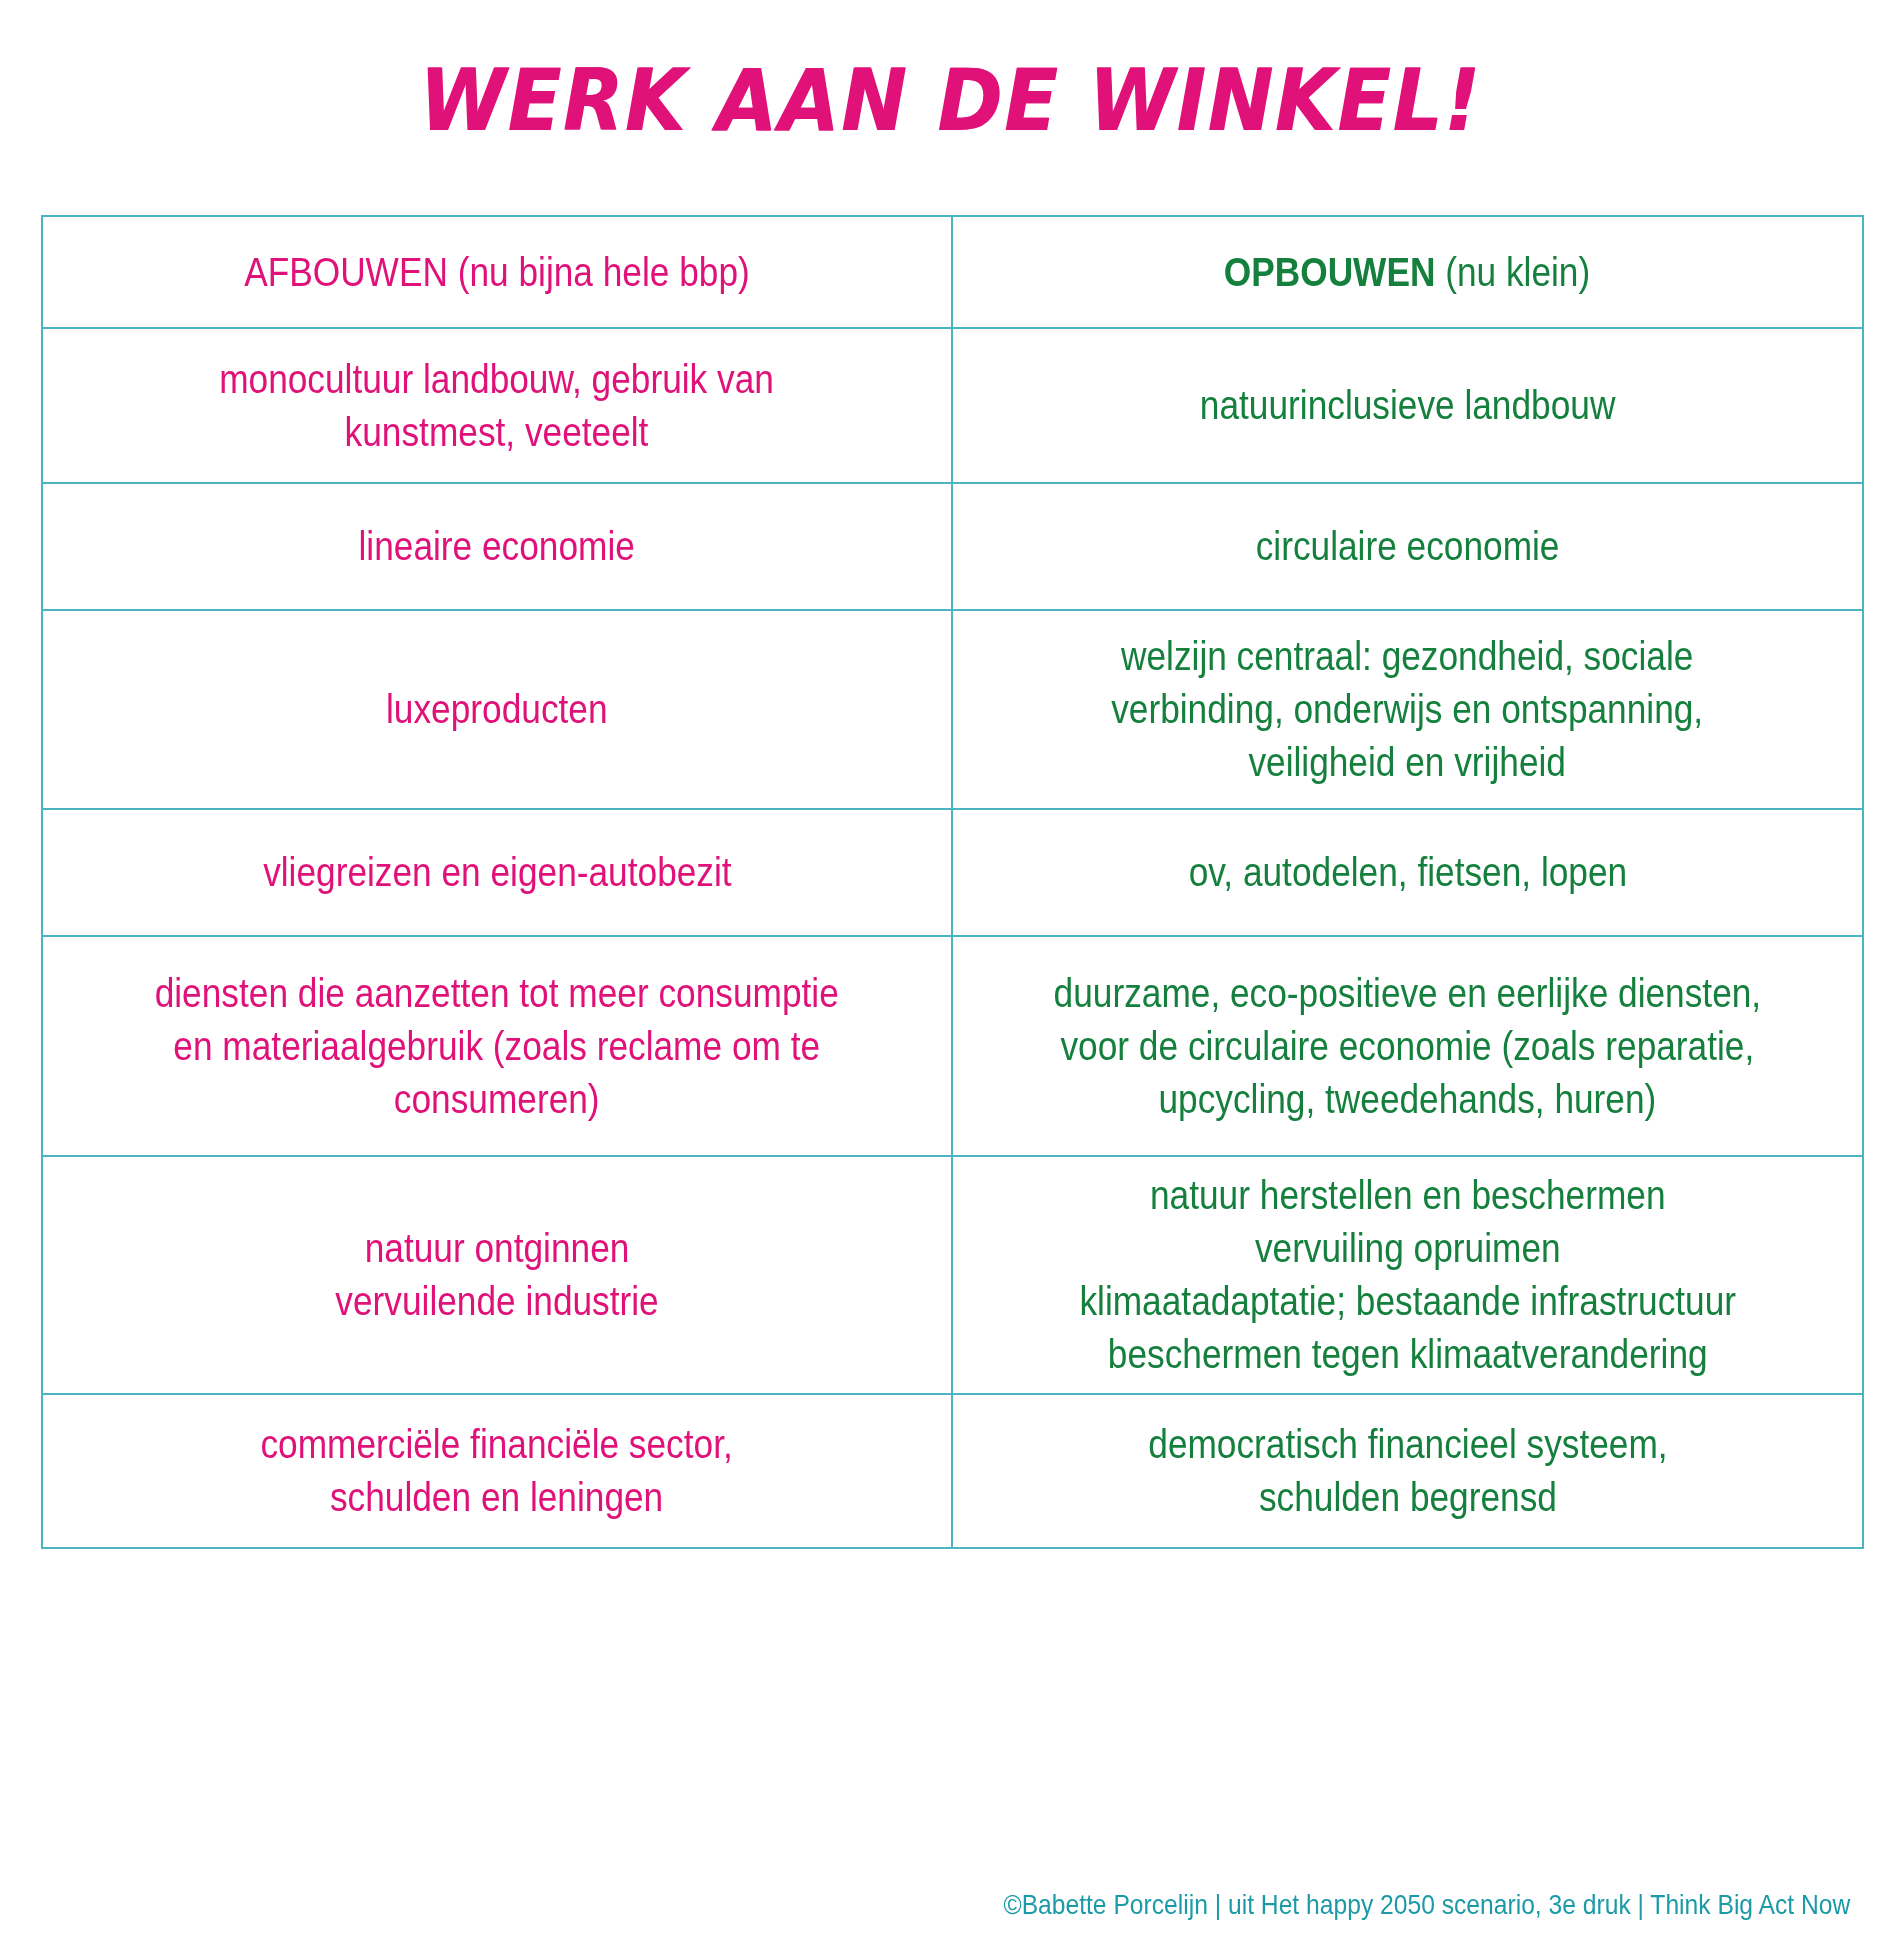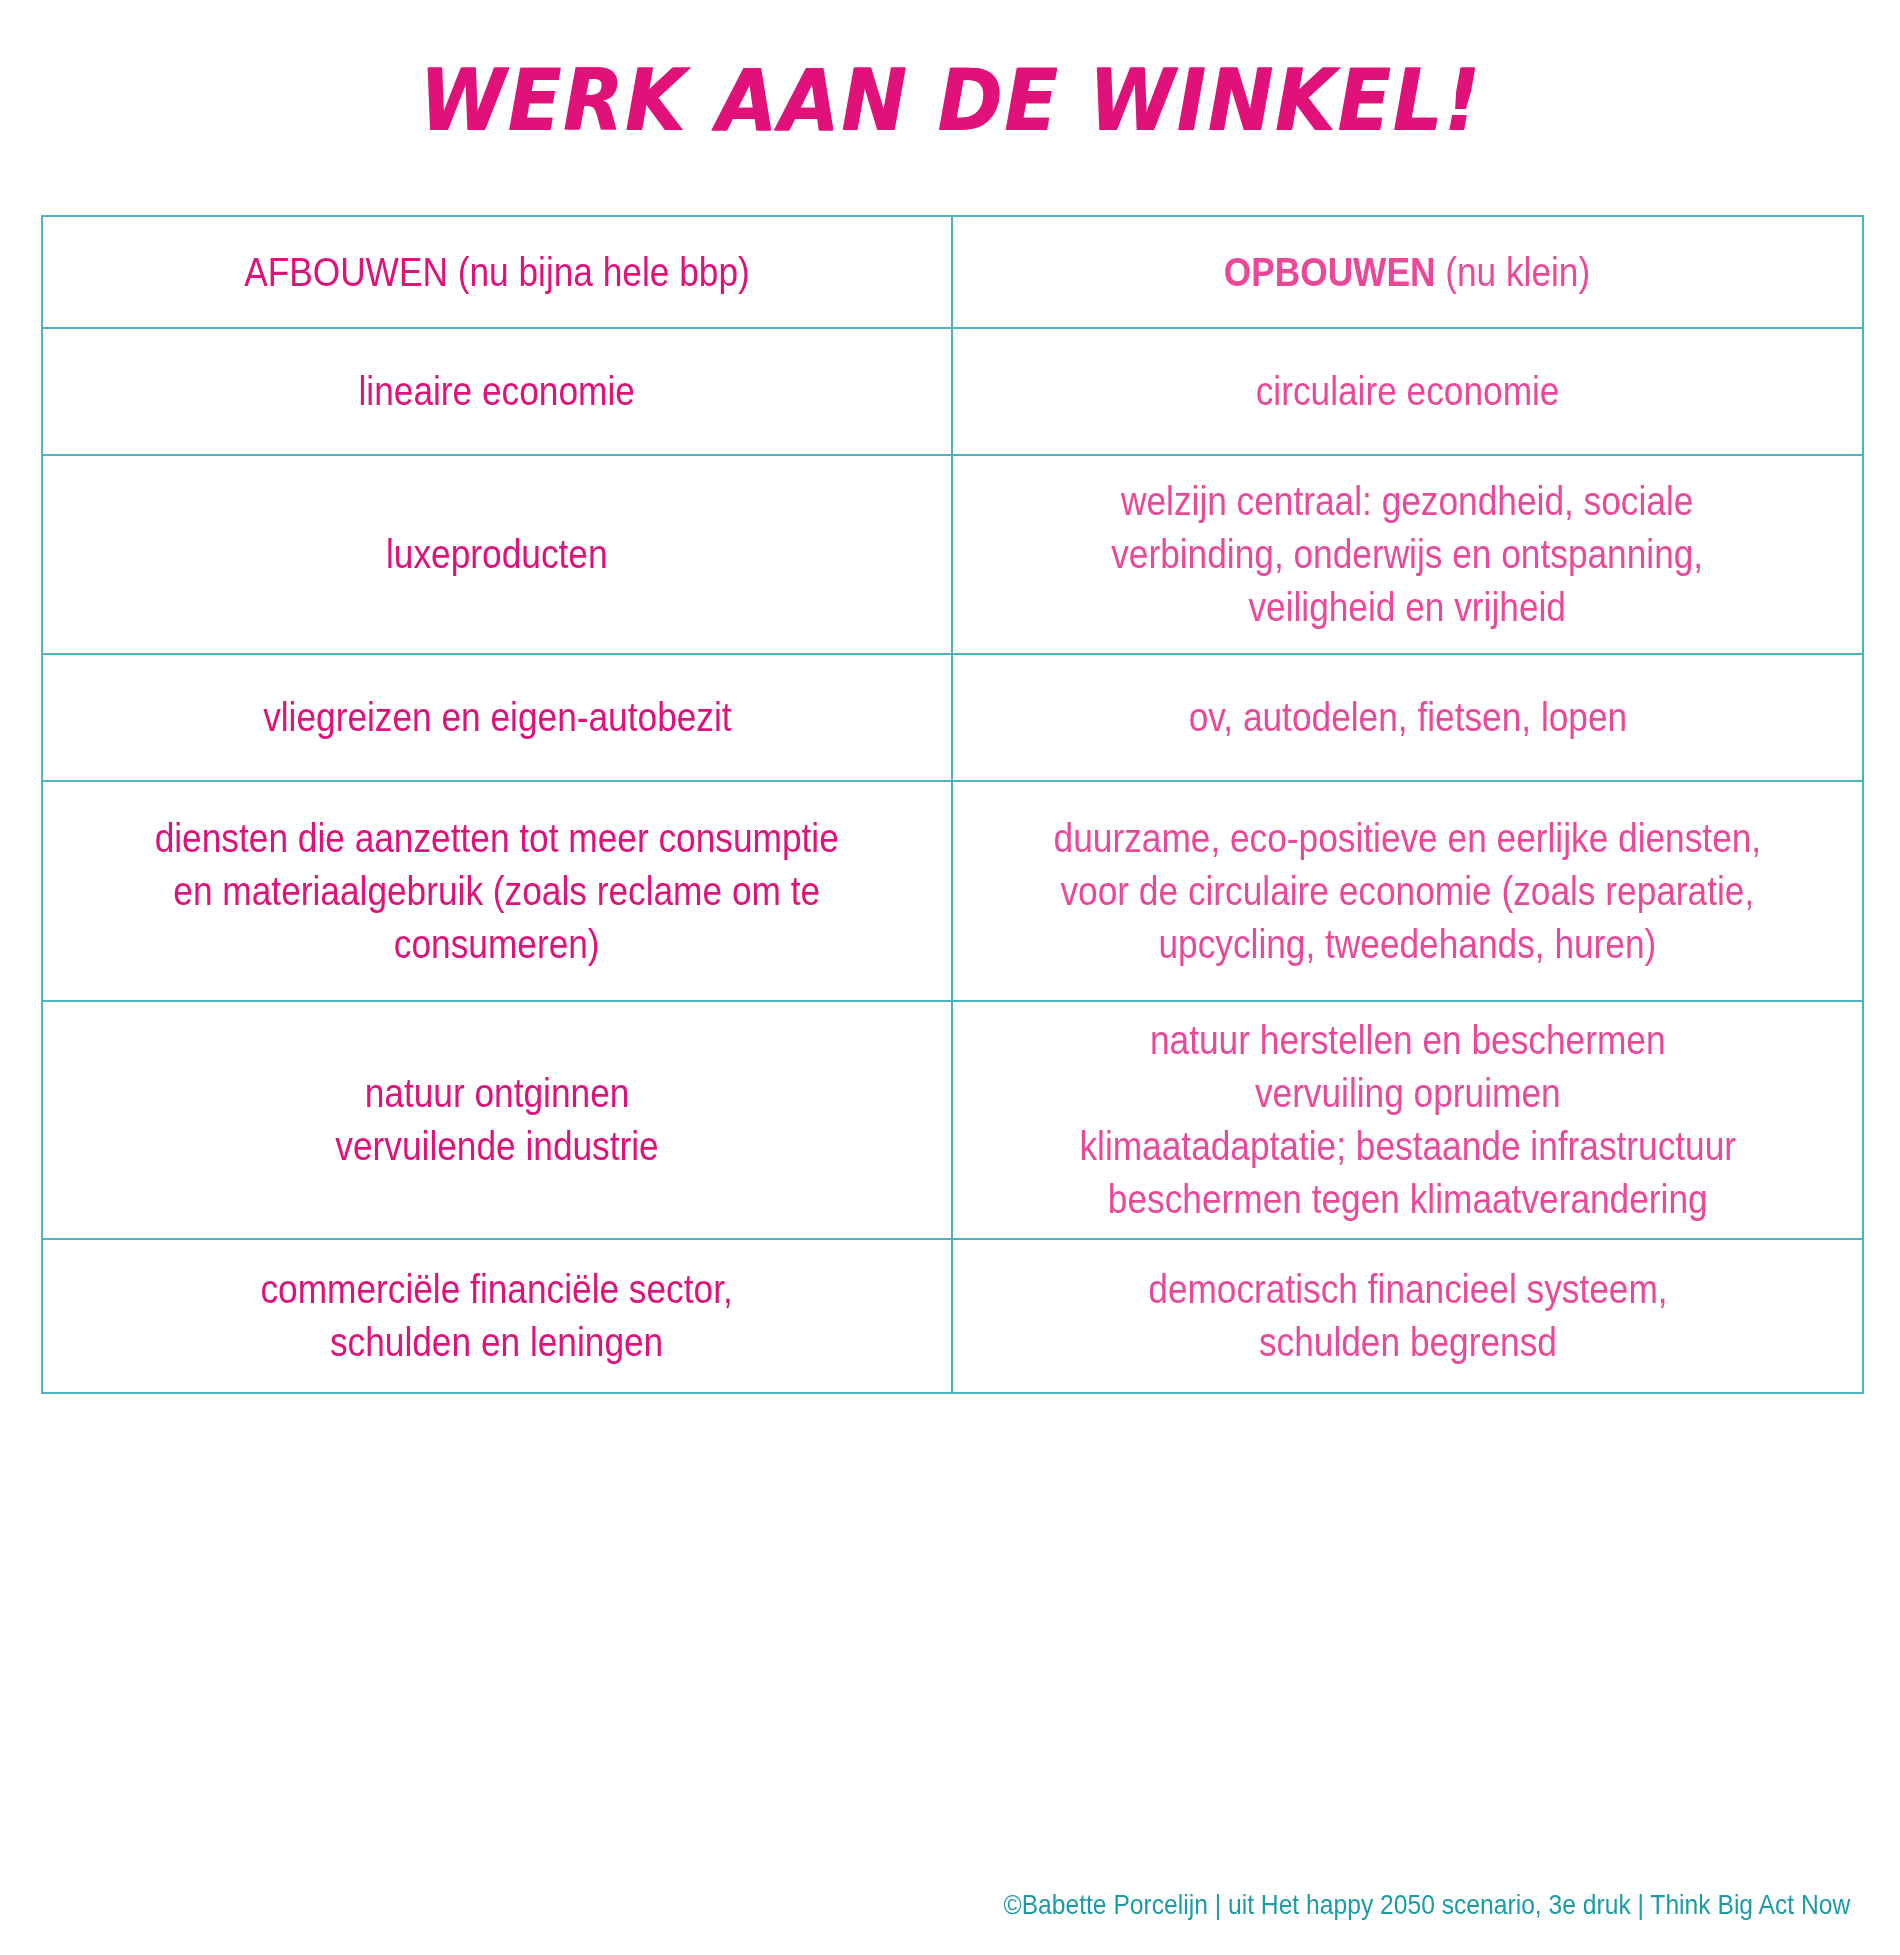--- a/index.html
+++ b/index.html
@@ -17,21 +17,21 @@
     border-radius: 14px;
   }
   table.grid td {
     border: 2px solid #4ab4c0; text-align: center; vertical-align: middle;
     font-family: "Liberation Sans Narrow", "Liberation Sans", sans-serif;
     font-size: 41px; line-height: 53px; padding: 0 30px;
     transform-origin: center;
   }
   table.grid td span.t { display: inline-block; transform: scaleX(0.86); white-space: pre-line; }
   td.left { color: #e0127a; }
-  td.right { color: #ec4899; }
+  td.right { color: #15803d; }
   td .strong { font-weight: bold; }
   .credit {
     position: absolute; top: 1889px; right: 51px; color: #1b9aa7;
     font-family: "Liberation Sans", sans-serif; font-size: 28px;
     transform: scaleX(0.88); transform-origin: right center; white-space: nowrap;
   }
 </style>
 </head>
 <body>
 
@@ -43,20 +43,25 @@
       <col style="width:911px">
     </colgroup>
   <tbody>
       <tr style="height:112px">
     <td class="left">
       <span class="t"><span>AFBOUWEN</span> <span>(nu bijna hele bbp)</span></span>
     </td>
     <td class="right">
       <span class="t"><span class="strong">OPBOUWEN</span> <span>(nu klein)</span></span>
     </td>
+  </tr>
+  <tr style="height:155px">
+    <td class="left"><span class="t">monocultuur landbouw, gebruik van
+kunstmest, veeteelt</span></td>
+    <td class="right"><span class="t">natuurinclusieve landbouw</span></td>
   </tr>
   <tr style="height:127px">
     <td class="left"><span class="t">lineaire economie</span></td>
     <td class="right"><span class="t">circulaire economie</span></td>
   </tr>
   <tr style="height:199px">
     <td class="left"><span class="t">luxeproducten</span></td>
     <td class="right"><span class="t">welzijn centraal: gezondheid, sociale
 verbinding, onderwijs en ontspanning,
 veiligheid en vrijheid</span></td>

